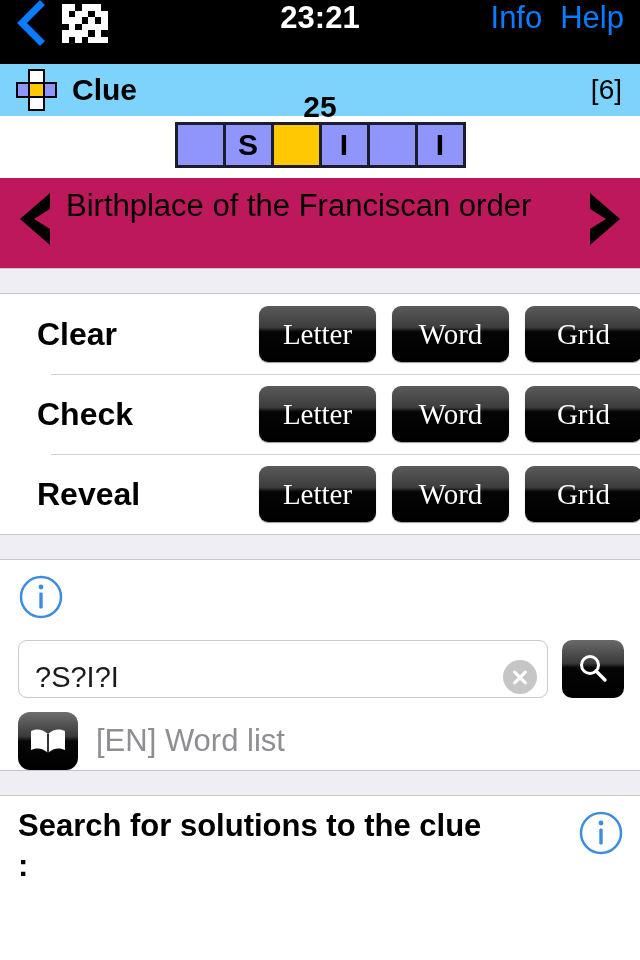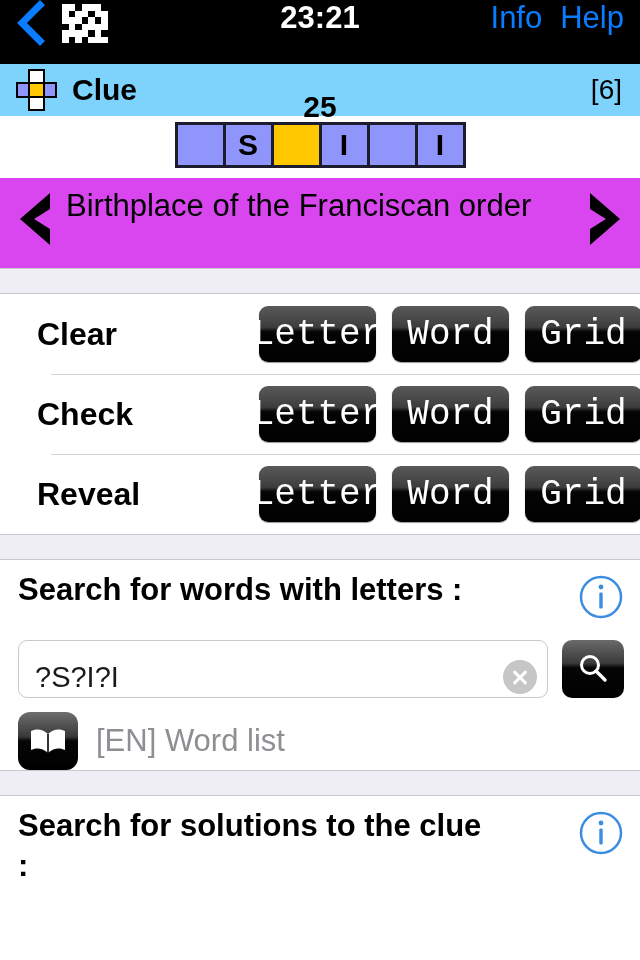--- a/index.html
+++ b/index.html
@@ -112,21 +112,21 @@
     line-height: 1;
   }
   .wcell.normal { background: #8f95fa; }
   .wcell.active { background: #ffc800; }
 
   
   .clue-row {
     display: flex;
     align-items: flex-start;
     padding: 6px 10px 14px 10px;
-    background: #d946ef;
+    background: #be185d;
   }
   .arrow-btn {
     flex: 0 0 56px;
     height: 70px;
     display: flex;
     align-items: center;
     justify-content: center;
   }
   .clue-text {
     flex: 1;
@@ -171,22 +171,22 @@
   .btn-group {
     display: flex;
     gap: 16px;
   }
   .gbtn {
     width: 117px;
     height: 56px;
     border-radius: 9px;
     border: none;
     color: #ffffff;
-    font-size: 36px;
-    font-family: Liberation Mono, monospace;
+    font-size: 29px;
+    font-family: Liberation Serif, serif;
     background: linear-gradient(to bottom,
         #5a5a5a 0%, #3d3d3d 38%, #050505 46%, #000000 100%);
     box-shadow: 0 1px 1px rgba(0,0,0,0.4);
     display: flex;
     align-items: center;
     justify-content: center;
     cursor: pointer;
   }
 
   
@@ -402,21 +402,20 @@
         <button class="gbtn">Word</button>
         <button class="gbtn">Grid</button>
       </div>
     </div>
   </div>
 
 <div class="band"></div>
 
 <div class="search-sec">
   <div class="sec-head">
-    <div class="sec-title">Search for words with letters :</div>
     <div class="info-icon">
       <svg width="46" height="46" viewBox="0 0 46 46">
         <circle cx="23" cy="23" r="20" fill="none" stroke="#3c8ce0" stroke-width="2.5"></circle>
         <circle cx="23" cy="13" r="2.4" fill="#3c8ce0"></circle>
         <rect x="21.3" y="18.5" width="3.4" height="16" rx="1.2" fill="#3c8ce0"></rect>
       </svg>
     </div>
   </div>
 
   <div class="input-row">

